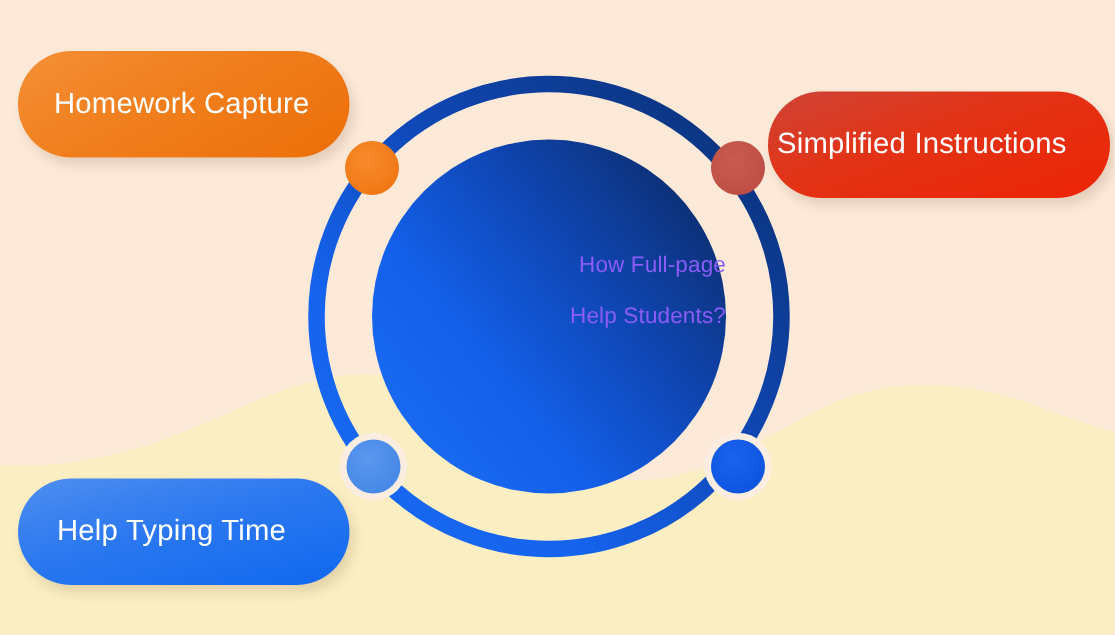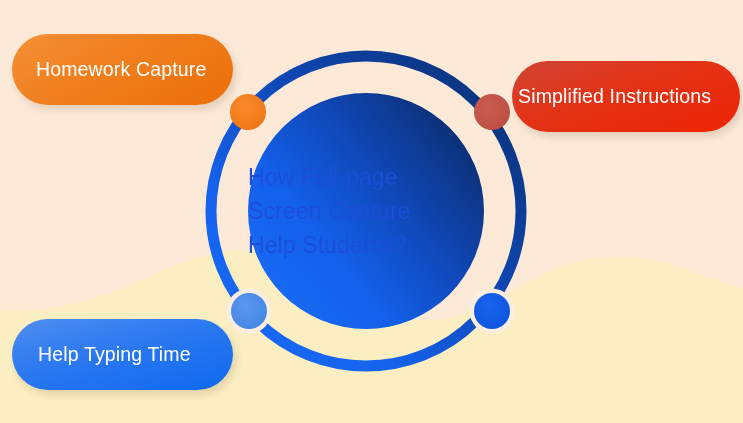--- a/index.html
+++ b/index.html
@@ -40,23 +40,23 @@
     width: 743px;
     height: 423px;
   }
 
   
   .center-text {
     position: absolute;
     left: 248px;
     top: 160px;
     width: 236px;
-    text-align: left;
-    color: #1d4ed8;
-    font-size: 23px;
+    text-align: right;
+    color: #8b5cf6;
+    font-size: 15px;
     line-height: 34px;
     letter-spacing: 0.1px;
     font-weight: 400;
     pointer-events: none;
   }
   .center-text .line { display: block; white-space: nowrap; }
 
   
   .pill {
     position: absolute;
@@ -170,21 +170,20 @@
 
     <circle cx="249" cy="311" r="22.5" fill="#fbeee1"></circle>
     <circle cx="249" cy="311" r="18" fill="url(#lightBlueDotGrad)"></circle>
 
     <circle cx="492" cy="311" r="22.5" fill="#fbeee1"></circle>
     <circle cx="492" cy="311" r="18" fill="url(#blueDotGrad)"></circle>
   </svg>
 
   <div class="center-text">
     <span class="line">How Full-page</span>
-    <span class="line">Screen Capture</span>
     <span class="line">Help Students?</span>
   </div>
 
   <div class="pill pill-homework">
     <span>Homework Capture</span>
   </div>
 
   <div class="pill pill-simplified">
     <span>Simplified Instructions</span>
   </div>

